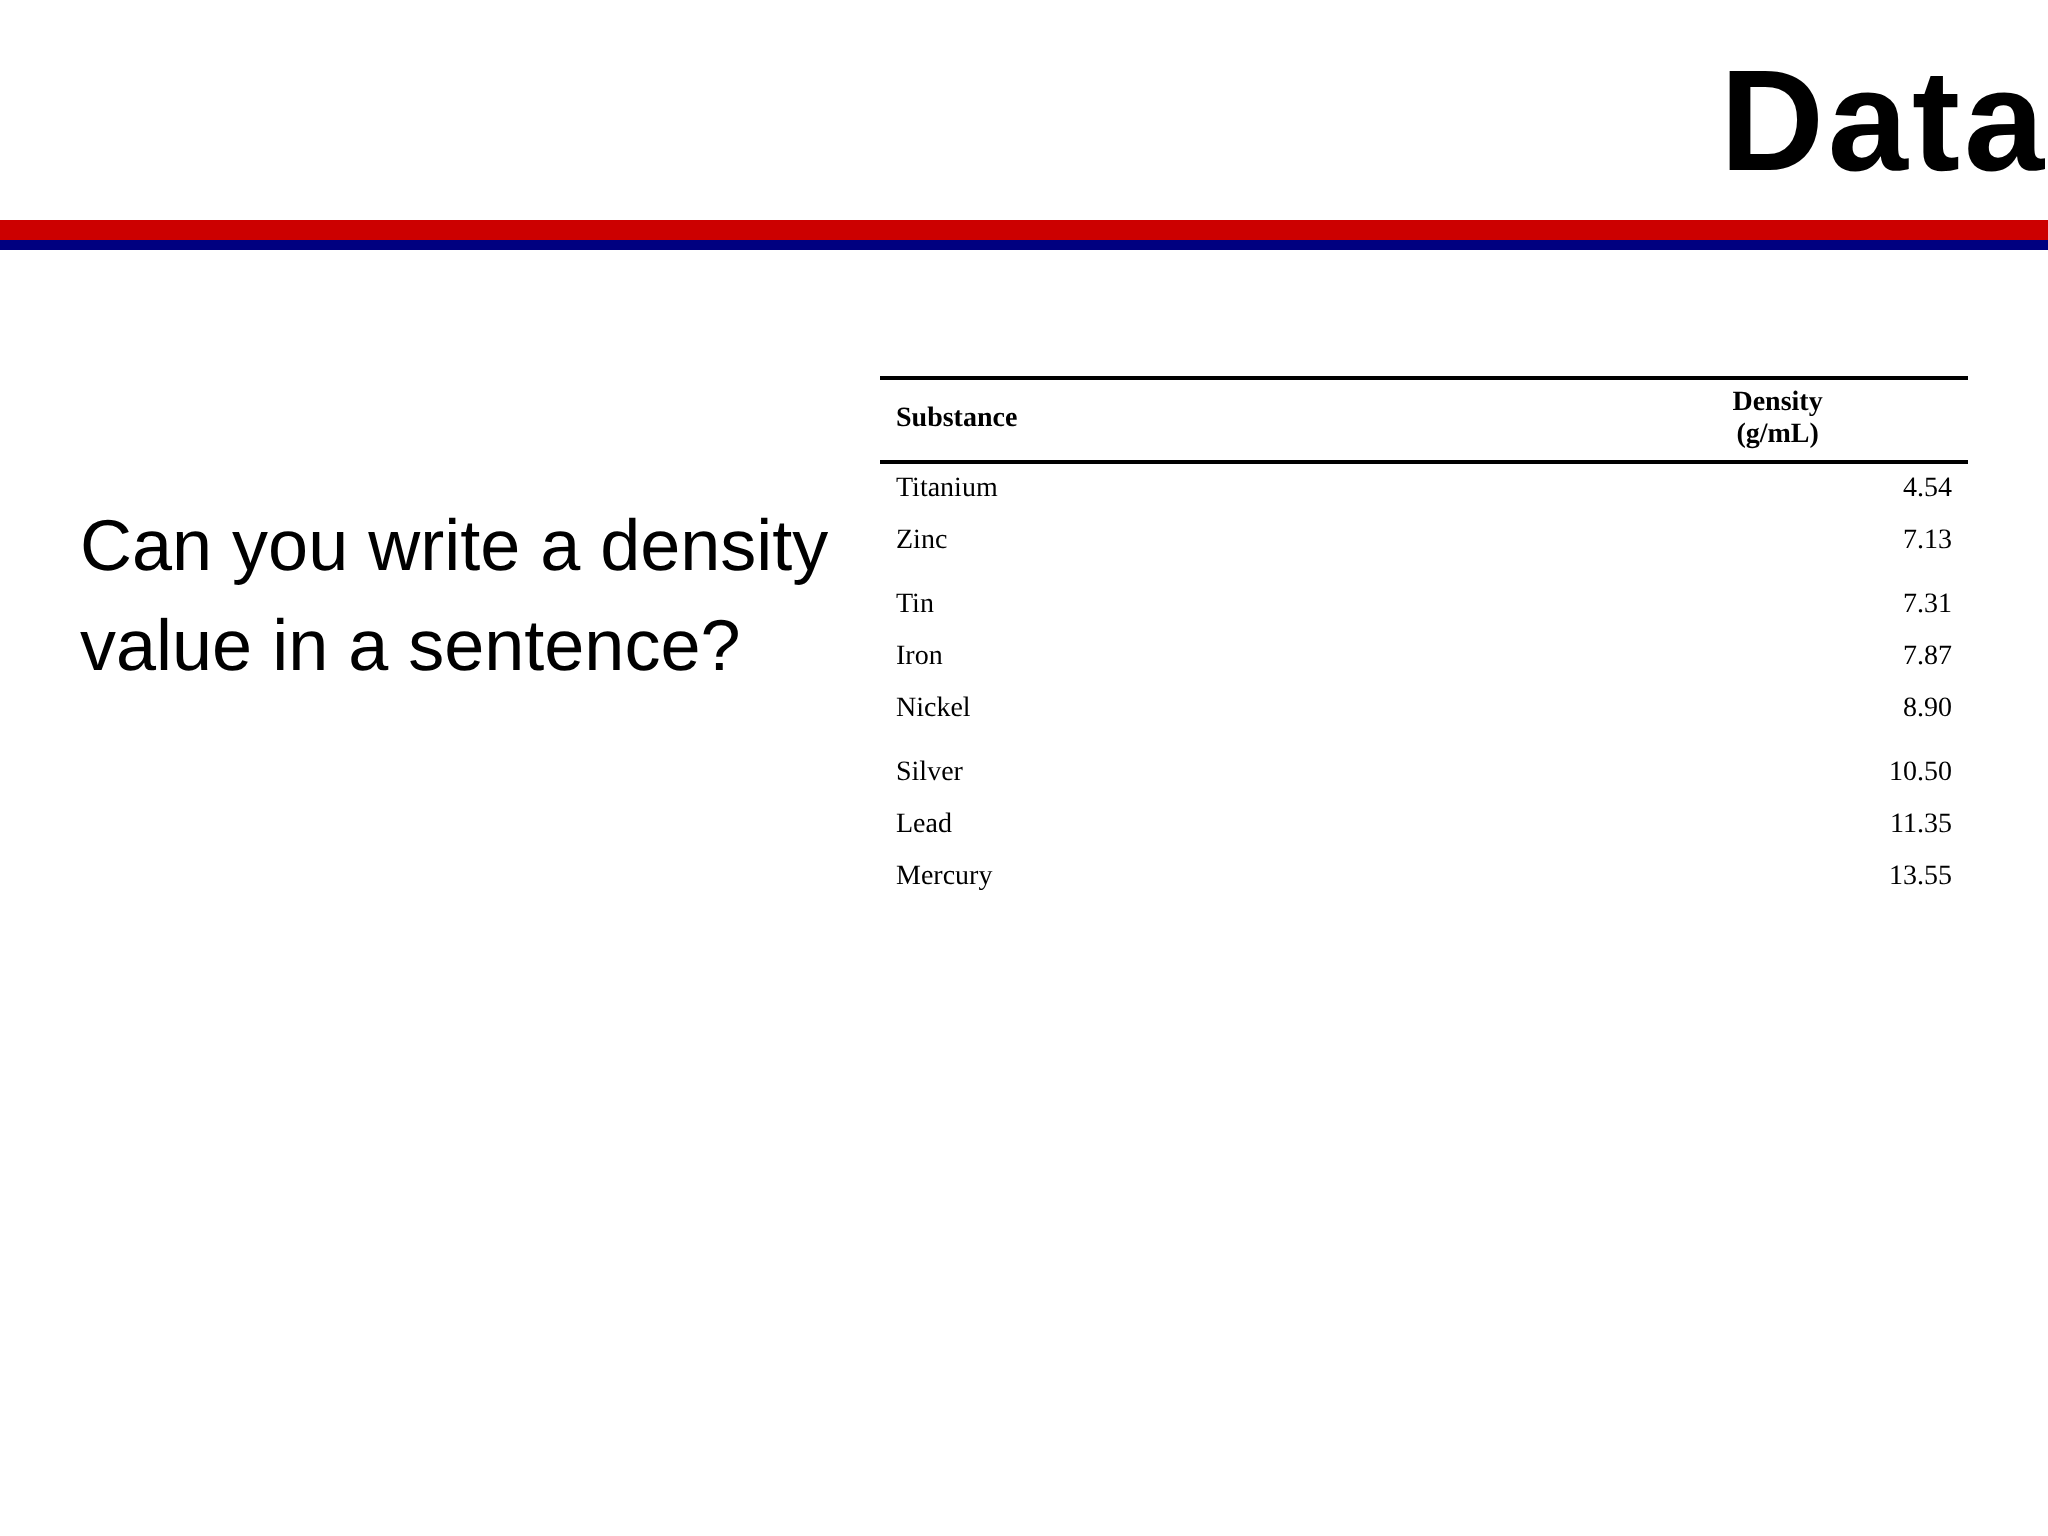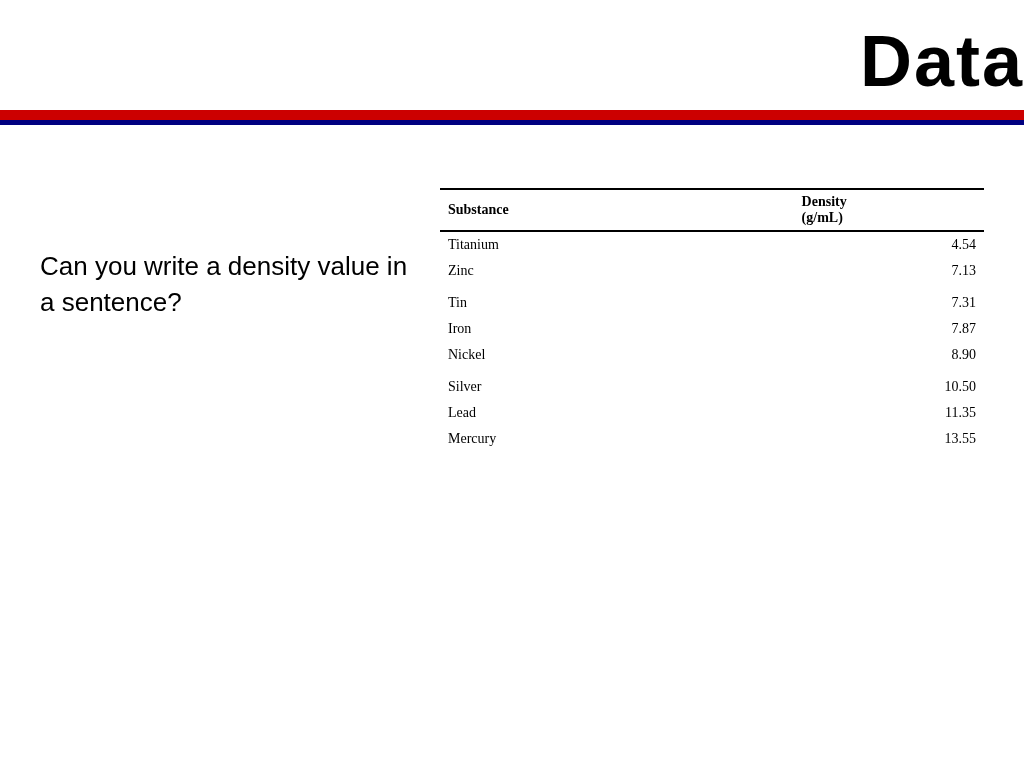--- a/index.html
+++ b/index.html
@@ -55,21 +55,21 @@
     }
 
     .left-panel {
       width: 380px;
       padding-top: 60px;
       flex-shrink: 0;
     }
 
     .question-text {
       font-family: Arial, Helvetica, sans-serif;
-      font-size: 26px;
+      font-size: 36px;
       color: #000000;
       line-height: 1.4;
     }
 
     .right-panel {
       flex: 1;
       padding-left: 20px;
     }
 
     table {
@@ -81,21 +81,21 @@
 
     thead tr th {
       font-weight: bold;
       padding: 4px 8px;
       text-align: left;
       border-bottom: 2px solid #000;
     }
 
     thead tr th .density-label {
       display: block;
-      text-align: left;
+      text-align: center;
     }
 
     .header-row {
       border-top: 2px solid #000;
     }
 
     tbody tr td {
       padding: 5px 8px;
       color: #000000;
     }

